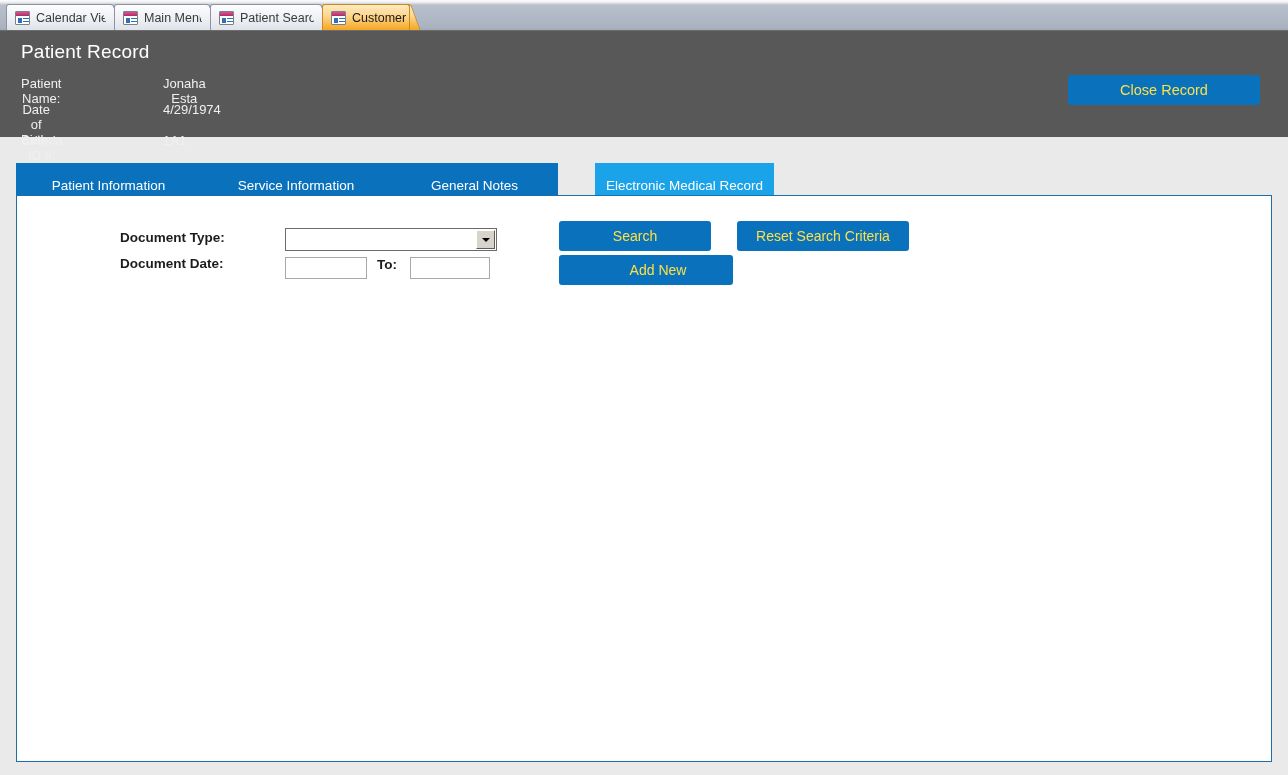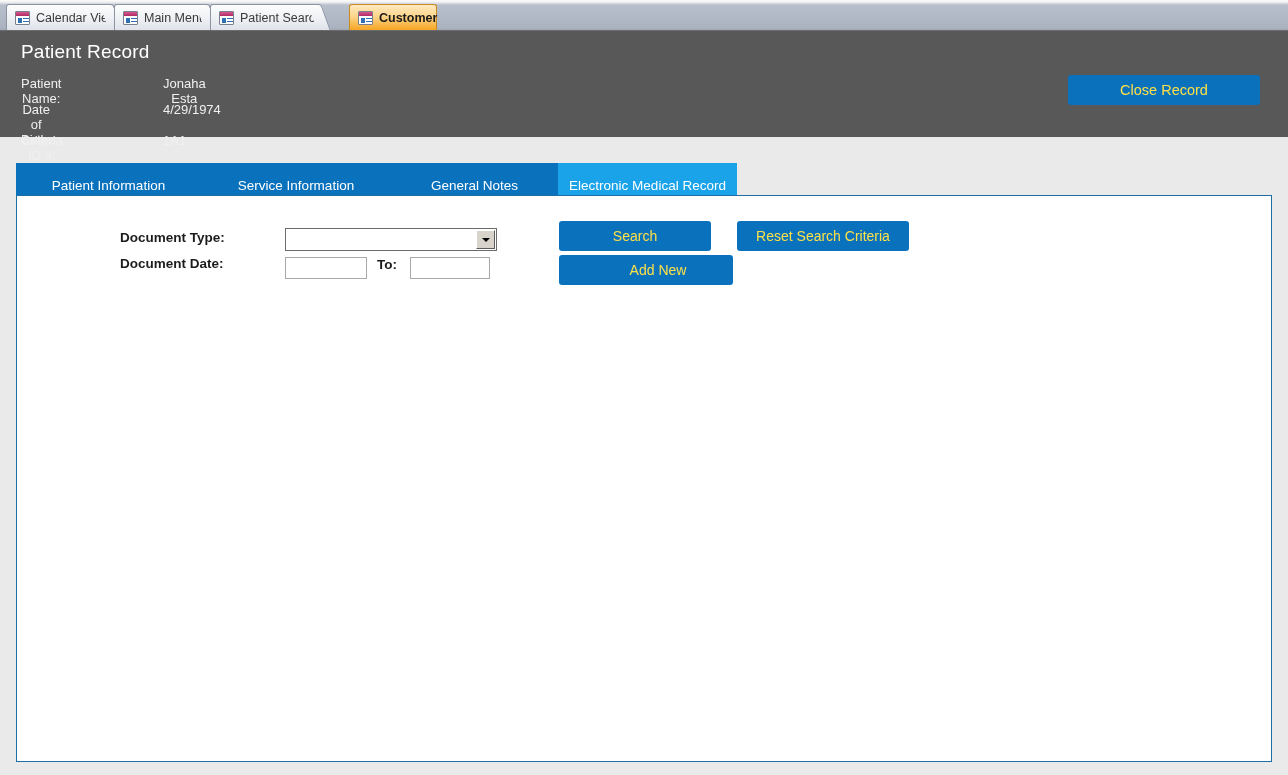--- a/index.html
+++ b/index.html
@@ -30,23 +30,22 @@
   }
   .doc-tab.inactive::after {
     content: ""; position: absolute; right: -11px; top: -1px;
     width: 0; height: 0;
     border-left: 11px solid transparent;
     border-bottom: 27px solid transparent;
   }
   .doc-tab.active {
     background: linear-gradient(to bottom, #fee9c0 0%, #fdd68c 45%, #f9bb51 75%, #f5a623 100%);
     border: 1px solid #c88a22; border-bottom: none;
-    font-weight: bold; color: #1a1a1a;
+    font-weight: normal; color: #1a1a1a;
     z-index: 5;
-    margin-left: 27px;
   }
   .tab-skew {
     position: absolute; top: 4px; height: 26px; width: 14px;
     border-bottom: none;
     transform: skewX(20deg);
     border-top-right-radius: 3px;
   }
   .tab-skew.inactive {
     background: linear-gradient(to bottom, #fdfdfd 0%, #eef0f4 55%, #dfe3ea 100%);
     border: 1px solid #8c93a1; border-bottom: none; border-left: none;
@@ -96,21 +95,21 @@
   .subtabs { position: absolute; left: 16px; top: 163px; height: 32px; display: flex; }
   .subtab {
     height: 45px; display: flex; align-items: center; justify-content: center;
     color: #ffffff; font-size: 13.5px; cursor: pointer; white-space: nowrap;
   }
   .subtab.inactive { background: #0a72bd; }
   .subtab.active { background: #1aa3e8; }
   .st0 { width: 185px; }
   .st1 { width: 190px; }
   .st2 { width: 167px; }
-  .st3 { width: 179px; }
+  .st3 { width: 179px; margin-left: 37px; }
 
   
   .content-panel {
     position: absolute; left: 16px; top: 195px; width: 1256px; height: 567px;
     background: #ffffff; border: 1px solid #1d6fa5;
   }
 
   .lbl-bold {
     position: absolute; font-size: 13.5px; font-weight: bold; color: #1c1c1c;
   }

